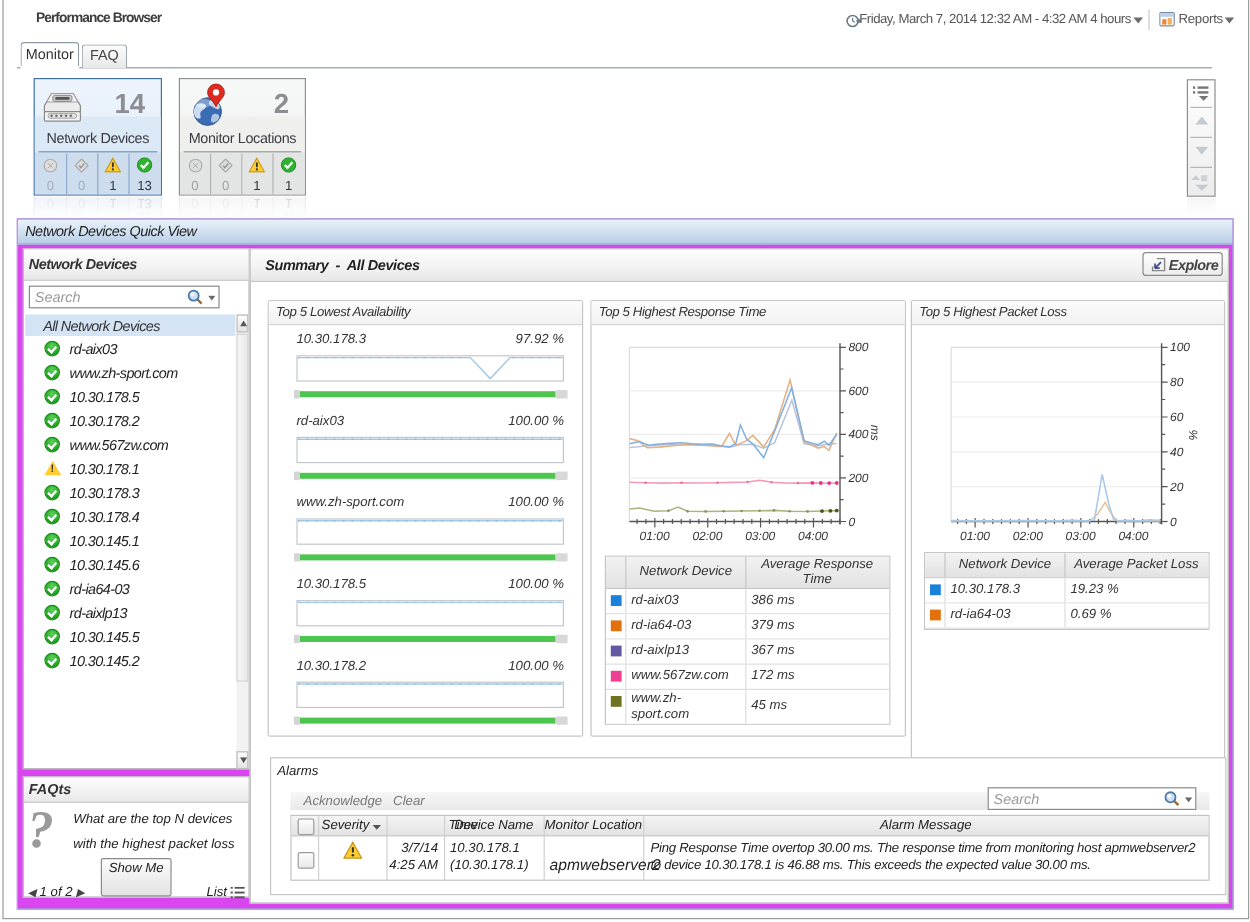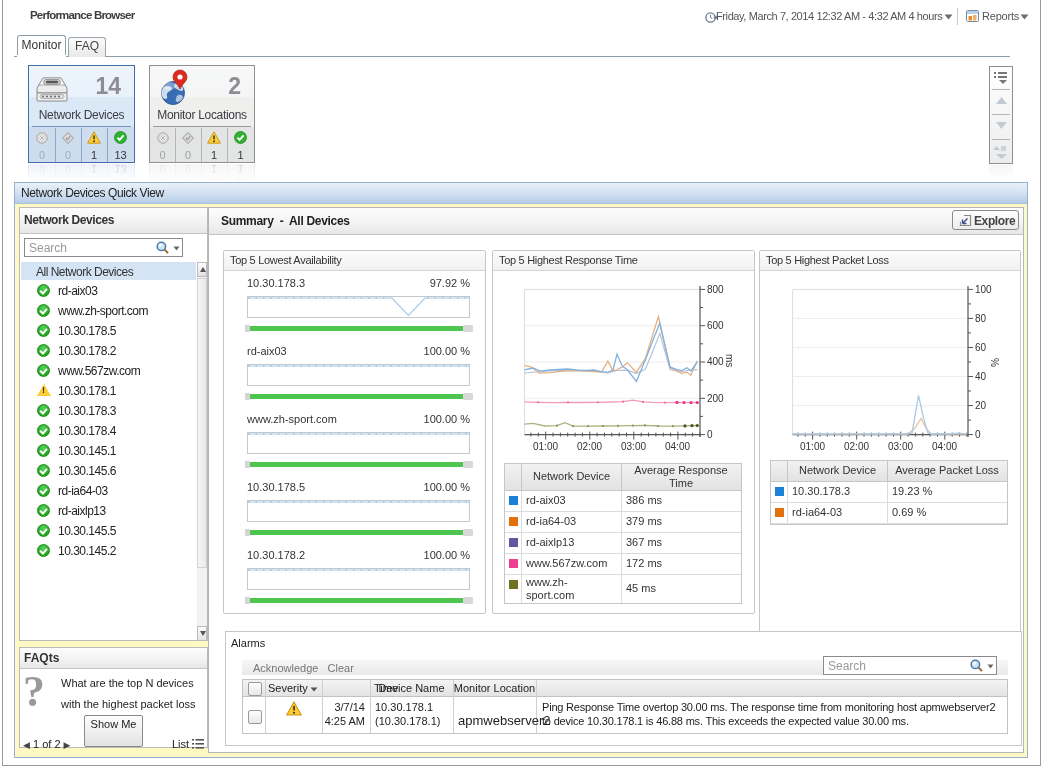--- a/index.html
+++ b/index.html
@@ -208,21 +208,21 @@
         <path d="M0 0 L11 0 L5.5 7 Z" fill="#c3cad1"></path>
       </svg>
   <div class="abs" style="left:2px;top:72px;width:18px;height:1px;background:#b5b5b5;"></div>
   <svg class="abs" style="left:3px;top:78px;" width="17" height="15" viewBox="0 0 17 15">
     <path d="M3.5 1 L7 5 L0 5 Z" fill="#c3cad1"></path>
         <rect x="8" y="1" width="5" height="5" fill="#cdd2d8"></rect>
     <path d="M3 9 L14 9 L8.5 14 Z" fill="#c3cad1"></path>
   </svg>
 </div>
 
-<div class="abs" style="left:14px;top:182px;width:1014px;height:576px;border:1px solid #96b1cf;box-sizing:border-box;background:#fef9c3;">
+<div class="abs" style="left:14px;top:182px;width:1014px;height:576px;border:1px solid #96b1cf;box-sizing:border-box;background:#d946ef;font-style:italic;">
   <div class="abs" style="left:0;top:0;width:1012px;height:20px;background:linear-gradient(#e9f1fa,#cfdff0 55%,#b6cde7);border-bottom:1px solid #a8c0da;"></div>
   <div class="abs" style="left:6px;top:3px;font-size:12px;color:#222;letter-spacing:-0.4px;">Network Devices Quick View</div>
 
   <div id="leftcol" class="abs" style="left:4px;top:24px;width:189px;height:545px;">
     <div class="abs" style="left:0;top:0;width:189px;height:434px;border:1px solid #b9b9b9;box-sizing:border-box;background:#fff;">
       <div class="abs hdrband" style="left:0;top:0;width:187px;height:25px;"></div>
       <div class="abs" style="left:4px;top:5px;font-size:12px;font-weight:bold;color:#333;letter-spacing:-0.4px;">Network Devices</div>
       <div class="abs" style="left:4px;top:30px;width:157px;height:17px;border:1px solid #8a8a8a;background:#fff;">
         <span style="position:absolute;left:4px;top:2px;color:#999;font-size:12px;">Search</span>
         <svg class="abs" style="left:130px;top:1px;" width="15" height="15" viewBox="0 0 15 15">
@@ -644,20 +644,21 @@
       <div class="abs" style="left:16px;top:47px;width:766px;height:55px;border:1px solid #c2c2c2;box-sizing:border-box;">
         <div class="abs" style="left:0;top:0;width:764px;height:16px;background:linear-gradient(#f4f4f4,#e3e3e3);border-bottom:1px solid #c2c2c2;"></div>
         <div class="abs" style="left:5px;top:2px;width:12px;height:12px;border:1px solid #9a9a9a;border-radius:2px;background:linear-gradient(#fdfdfd,#e8e8e8);"></div>
         <div class="abs" style="left:25px;top:2px;font-size:11px;color:#222;">Severity</div>
         <svg class="abs" style="left:67px;top:7px;" width="8" height="5" viewBox="0 0 8 5">
               <path d="M0.5 0.5 L7.5 0.5 L4 4.5 Z" fill="#555"></path>
             </svg>
         <div class="abs" style="left:79px;top:2px;width:48px;text-align:center;font-size:11px;color:#222;padding-left:40px;">Time</div>
         <div class="abs" style="left:127px;top:2px;width:83px;text-align:center;font-size:11px;color:#222;">Device Name</div>
         <div class="abs" style="left:210px;top:2px;width:83px;text-align:center;font-size:11px;color:#222;">Monitor Location</div>
+        <div class="abs" style="left:293px;top:2px;width:471px;text-align:center;font-size:11px;color:#222;">Alarm Message</div>
         <div class="abs" style="left:22px;top:0;width:1px;height:54px;background:#d0d0d0;"></div>
         <div class="abs" style="left:79px;top:0;width:1px;height:54px;background:#d0d0d0;"></div>
         <div class="abs" style="left:127px;top:0;width:1px;height:54px;background:#d0d0d0;"></div>
         <div class="abs" style="left:210px;top:0;width:1px;height:54px;background:#d0d0d0;"></div>
         <div class="abs" style="left:293px;top:0;width:1px;height:54px;background:#d0d0d0;"></div>
 
         <div class="abs" style="left:5px;top:30px;width:12px;height:12px;border:1px solid #9a9a9a;border-radius:2px;background:linear-gradient(#fdfdfd,#e8e8e8);"></div>
         <svg class="abs" style="left:43px;top:21px;" width="16" height="15" viewBox="0 0 14 13">
           <path d="M7 0.8 L13.4 12.2 L0.6 12.2 Z" fill="#ffce2e" stroke="#c8941a" stroke-width="0.9"></path>
           <rect x="6.3" y="4.2" width="1.5" height="4.2" rx="0.7" fill="#333"></rect>

